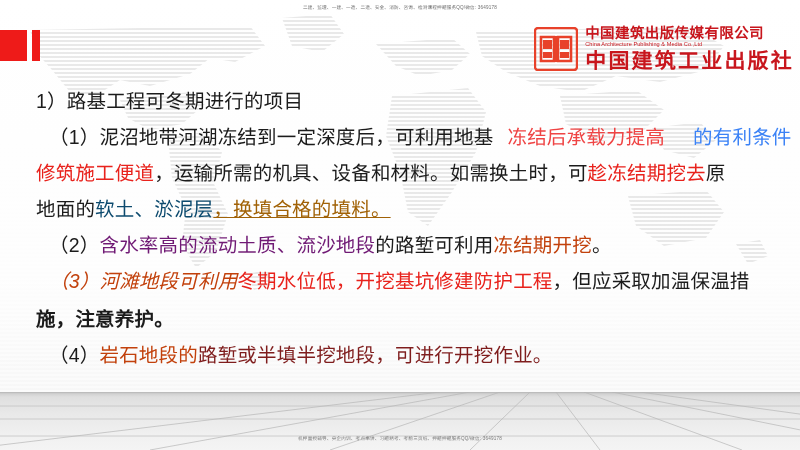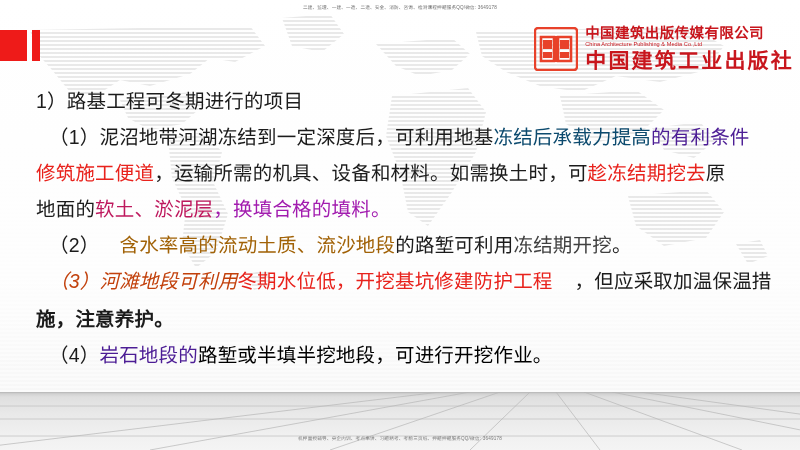--- a/index.html
+++ b/index.html
@@ -243,27 +243,27 @@
     </div>
     <div class="brand-text">
       <div class="brand-cn1">中国建筑出版传媒有限公司</div>
       <div class="brand-en">China Architecture Publishing &amp; Media Co.,Ltd</div>
       <div class="brand-cn2">中国建筑工业出版社</div>
     </div>
   </div>
 
   <div class="content" id="content-lines">
       <div class="ln"><span style="color: rgb(27, 27, 27); margin-top: 10px;">1）路基工程可冬期进行的项目</span></div>
-      <div class="ln indent"><span style="color: rgb(27, 27, 27);">（1）泥沼地带河湖冻结到一定深度后，可利用地基</span><span class="em" style="color: #0c4a6e;">冻结后承载力提高</span><span style="color: #4c1d95;">的有利条件</span></div>
+      <div class="ln indent"><span style="color: rgb(27, 27, 27);">（1）泥沼地带河湖冻结到一定深度后，可利用地基</span><span class="em" style="color: #ef4444; margin-left: 14px;">冻结后承载力提高</span><span style="color: #3b82f6; margin-left: 28px;">的有利条件</span></div>
       <div class="ln"><span class="em" style="color: rgb(232, 34, 28); text-align: right;">修筑施工便道</span><span style="color: rgb(27, 27, 27);">，运输所需的机具、设备和材料。如需换土时，可</span><span class="em" style="color: rgb(232, 34, 28);">趁冻结期挖去</span><span style="color: rgb(27, 27, 27);">原</span></div>
-      <div class="ln"><span style="color: rgb(27, 27, 27); text-align: center;">地面的</span><span class="em" style="color: #be185d;">软土、淤泥层</span><span style="color: #a21caf;">，换填合格的填料。</span></div>
-      <div class="ln indent"><span style="color: rgb(27, 27, 27);">（2）</span><span class="em" style="color: #a16207; margin-left: 20px;">含水率高的流动土质、流沙地段</span><span style="color: rgb(27, 27, 27);">的路堑可利用</span><span class="em" style="color: #404040; text-align: center;">冻结期开挖</span><span style="color: rgb(27, 27, 27);">。</span></div>
-      <div class="ln indent"><span style="color: #c2410c; font-style: italic;">（3）河滩地段可利用</span><span class="em" style="color: rgb(232, 34, 28); font-family: Liberation Mono, monospace;">冬期水位低，开挖基坑修建防护工程</span><span style="color: rgb(27, 27, 27); margin-left: 22px;">，但应采取加温保温措</span></div>
+      <div class="ln"><span style="color: rgb(27, 27, 27); text-align: center;">地面的</span><span class="em" style="color: #0c4a6e;">软土、淤泥层</span><span style="color: #a16207; text-decoration: underline;">，换填合格的填料。</span></div>
+      <div class="ln indent"><span style="color: rgb(27, 27, 27);">（2）</span><span class="em" style="color: #701a75;">含水率高的流动土质、流沙地段</span><span style="color: rgb(27, 27, 27);">的路堑可利用</span><span class="em" style="color: #c2410c; text-align: center;">冻结期开挖</span><span style="color: rgb(27, 27, 27);">。</span></div>
+      <div class="ln indent"><span style="color: #c2410c; font-style: italic;">（3）河滩地段可利用</span><span class="em" style="color: rgb(232, 34, 28); font-family: Liberation Mono, monospace;">冬期水位低，开挖基坑修建防护工程</span><span style="color: rgb(27, 27, 27);">，但应采取加温保温措</span></div>
       <div class="ln"><span style="color: rgb(27, 27, 27); font-weight: bold;">施，注意养护。</span></div>
-      <div class="ln indent"><span style="color: rgb(27, 27, 27);">（4）</span><span class="em" style="color: #4c1d95;">岩石地段的</span><span style="color: #000000; font-family: Liberation Serif, serif;">路堑或半填半挖地段，可进行开挖作业。</span></div>
+      <div class="ln indent"><span style="color: rgb(27, 27, 27);">（4）</span><span class="em" style="color: #c2410c;">岩石地段的</span><span style="color: #7f1d1d; font-family: Liberation Serif, serif;">路堑或半填半挖地段，可进行开挖作业。</span></div>
     </div>
 
   <div class="floor">
     <div class="horizon"></div>
     <svg width="800" height="58" viewBox="0 0 800 58" xmlns="http://www.w3.org/2000/svg" aria-hidden="true">
       <g stroke="#bdbdbd" stroke-width="0.8" fill="none" opacity="0.85">
         <line x1="0" y1="14" x2="800" y2="14"></line>
         <line x1="0" y1="27" x2="800" y2="27"></line>
         <line x1="0" y1="44" x2="800" y2="44"></line>
       </g>

